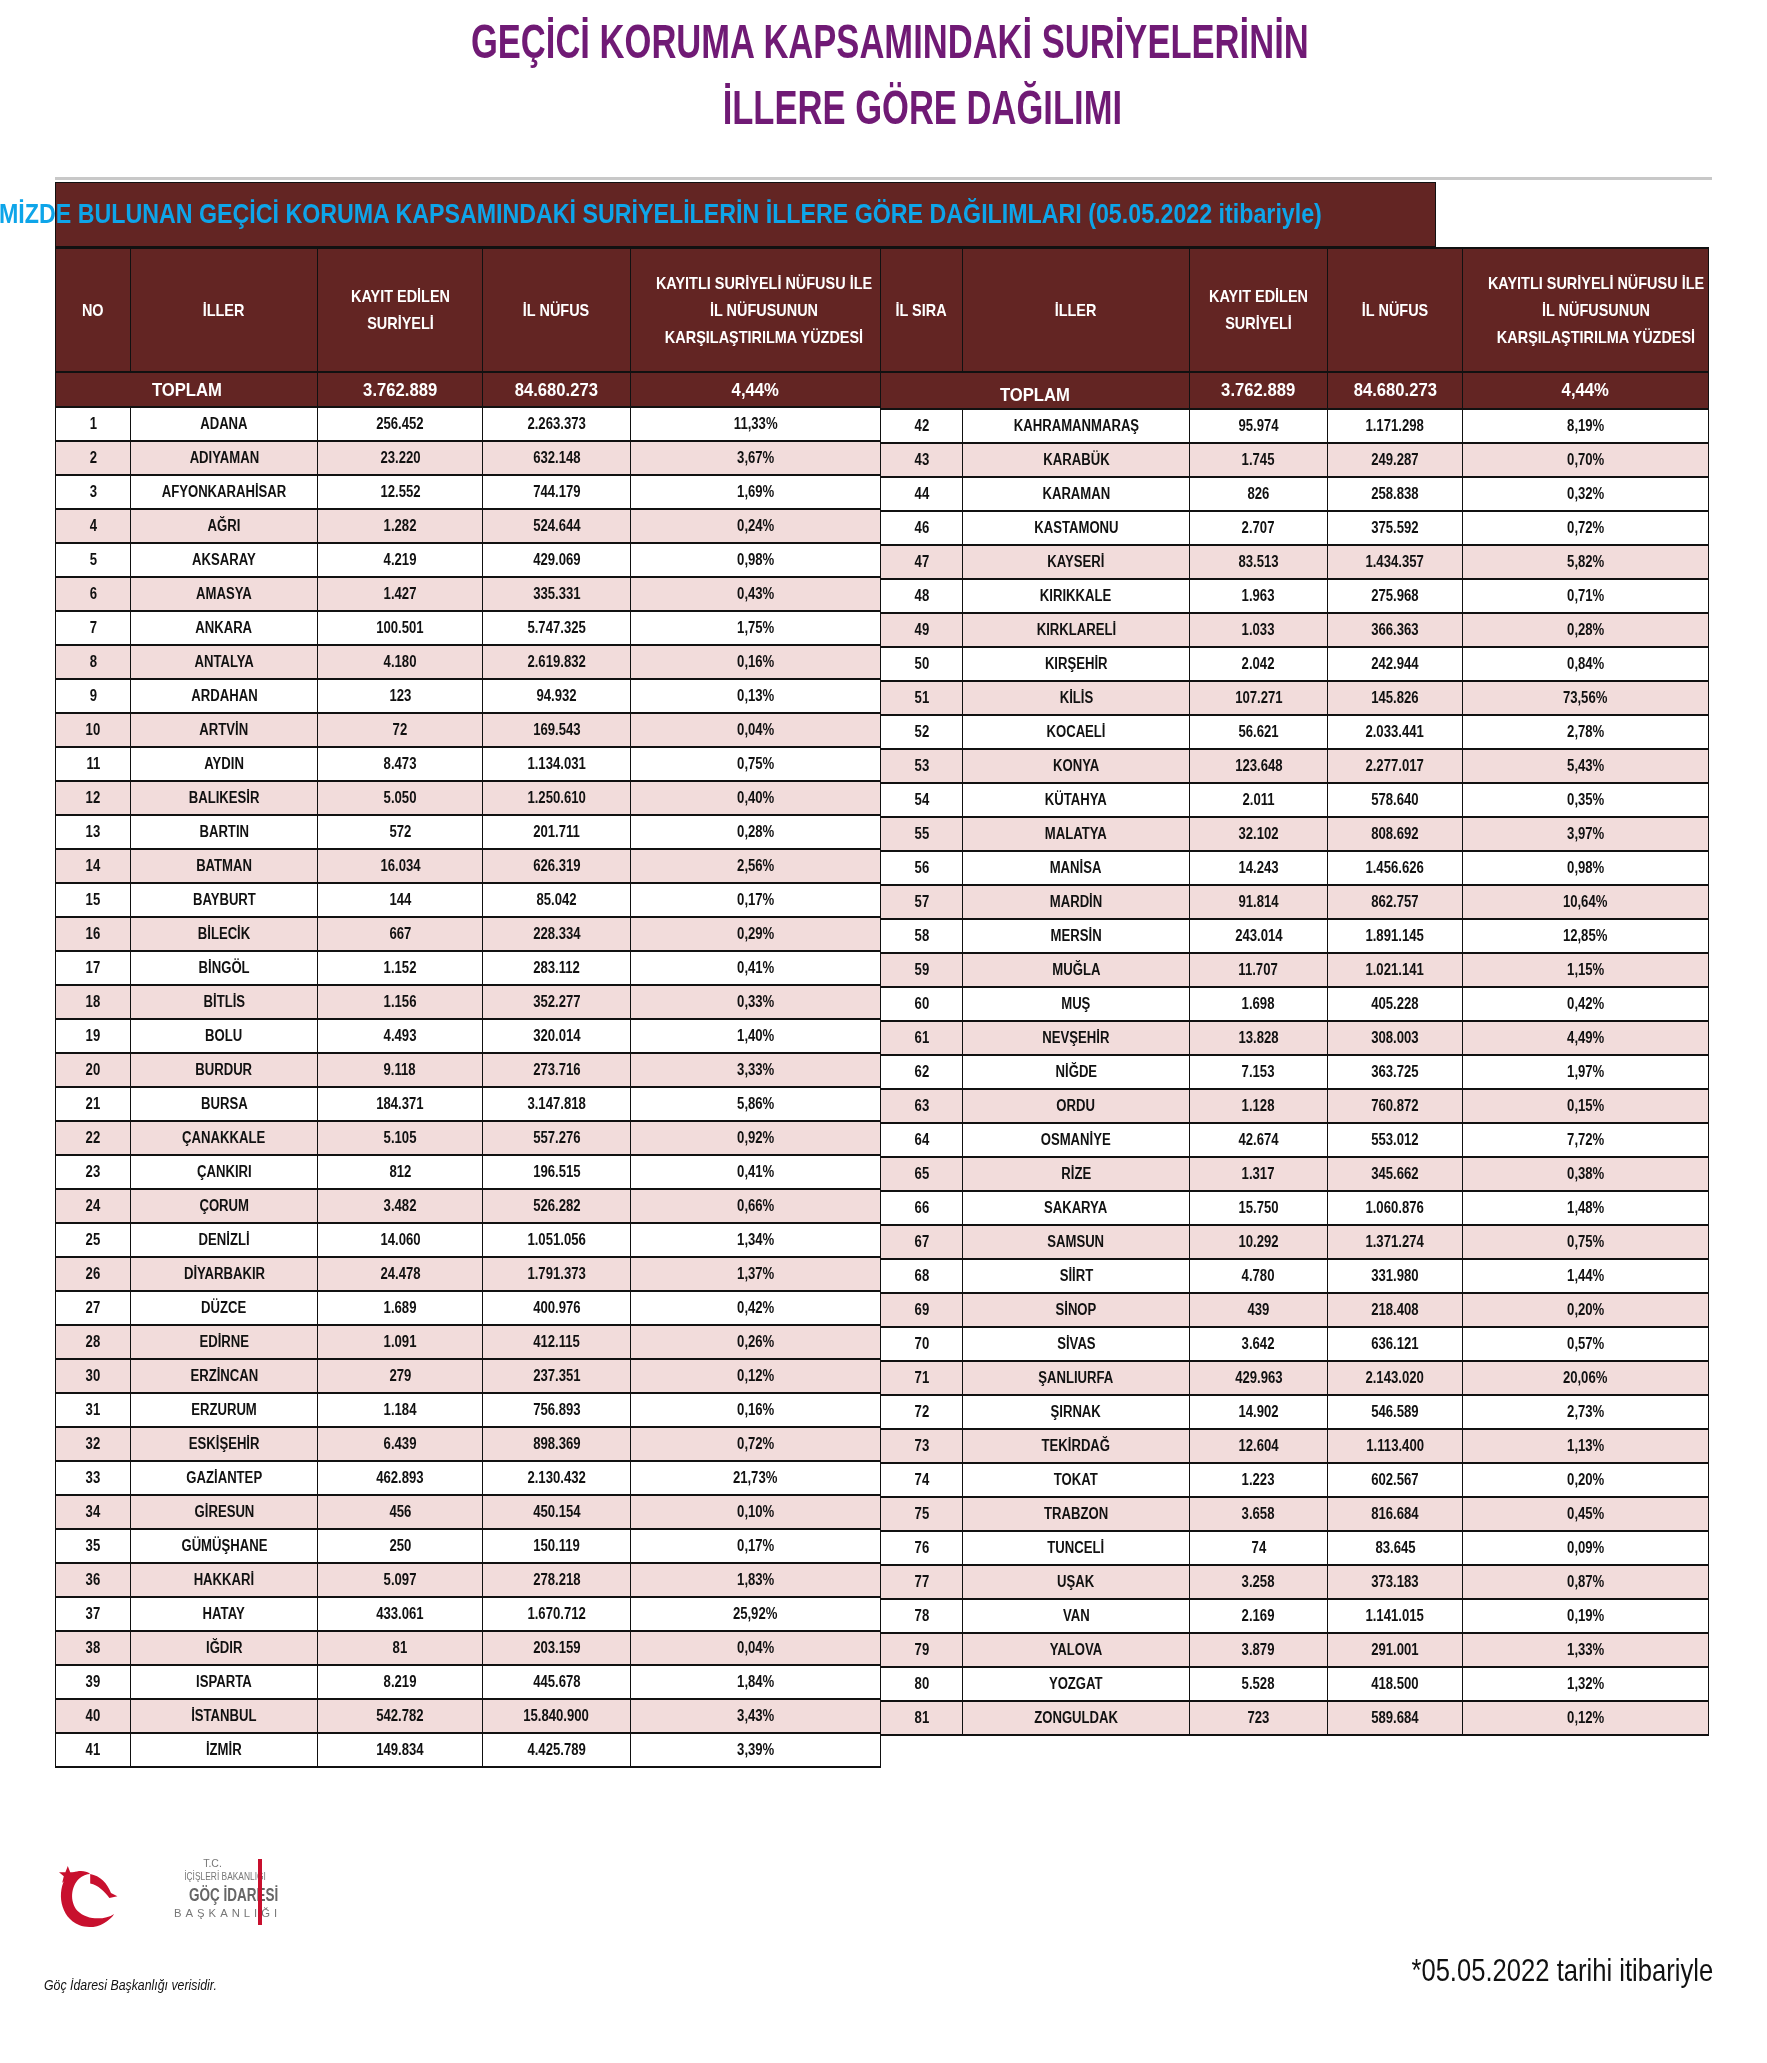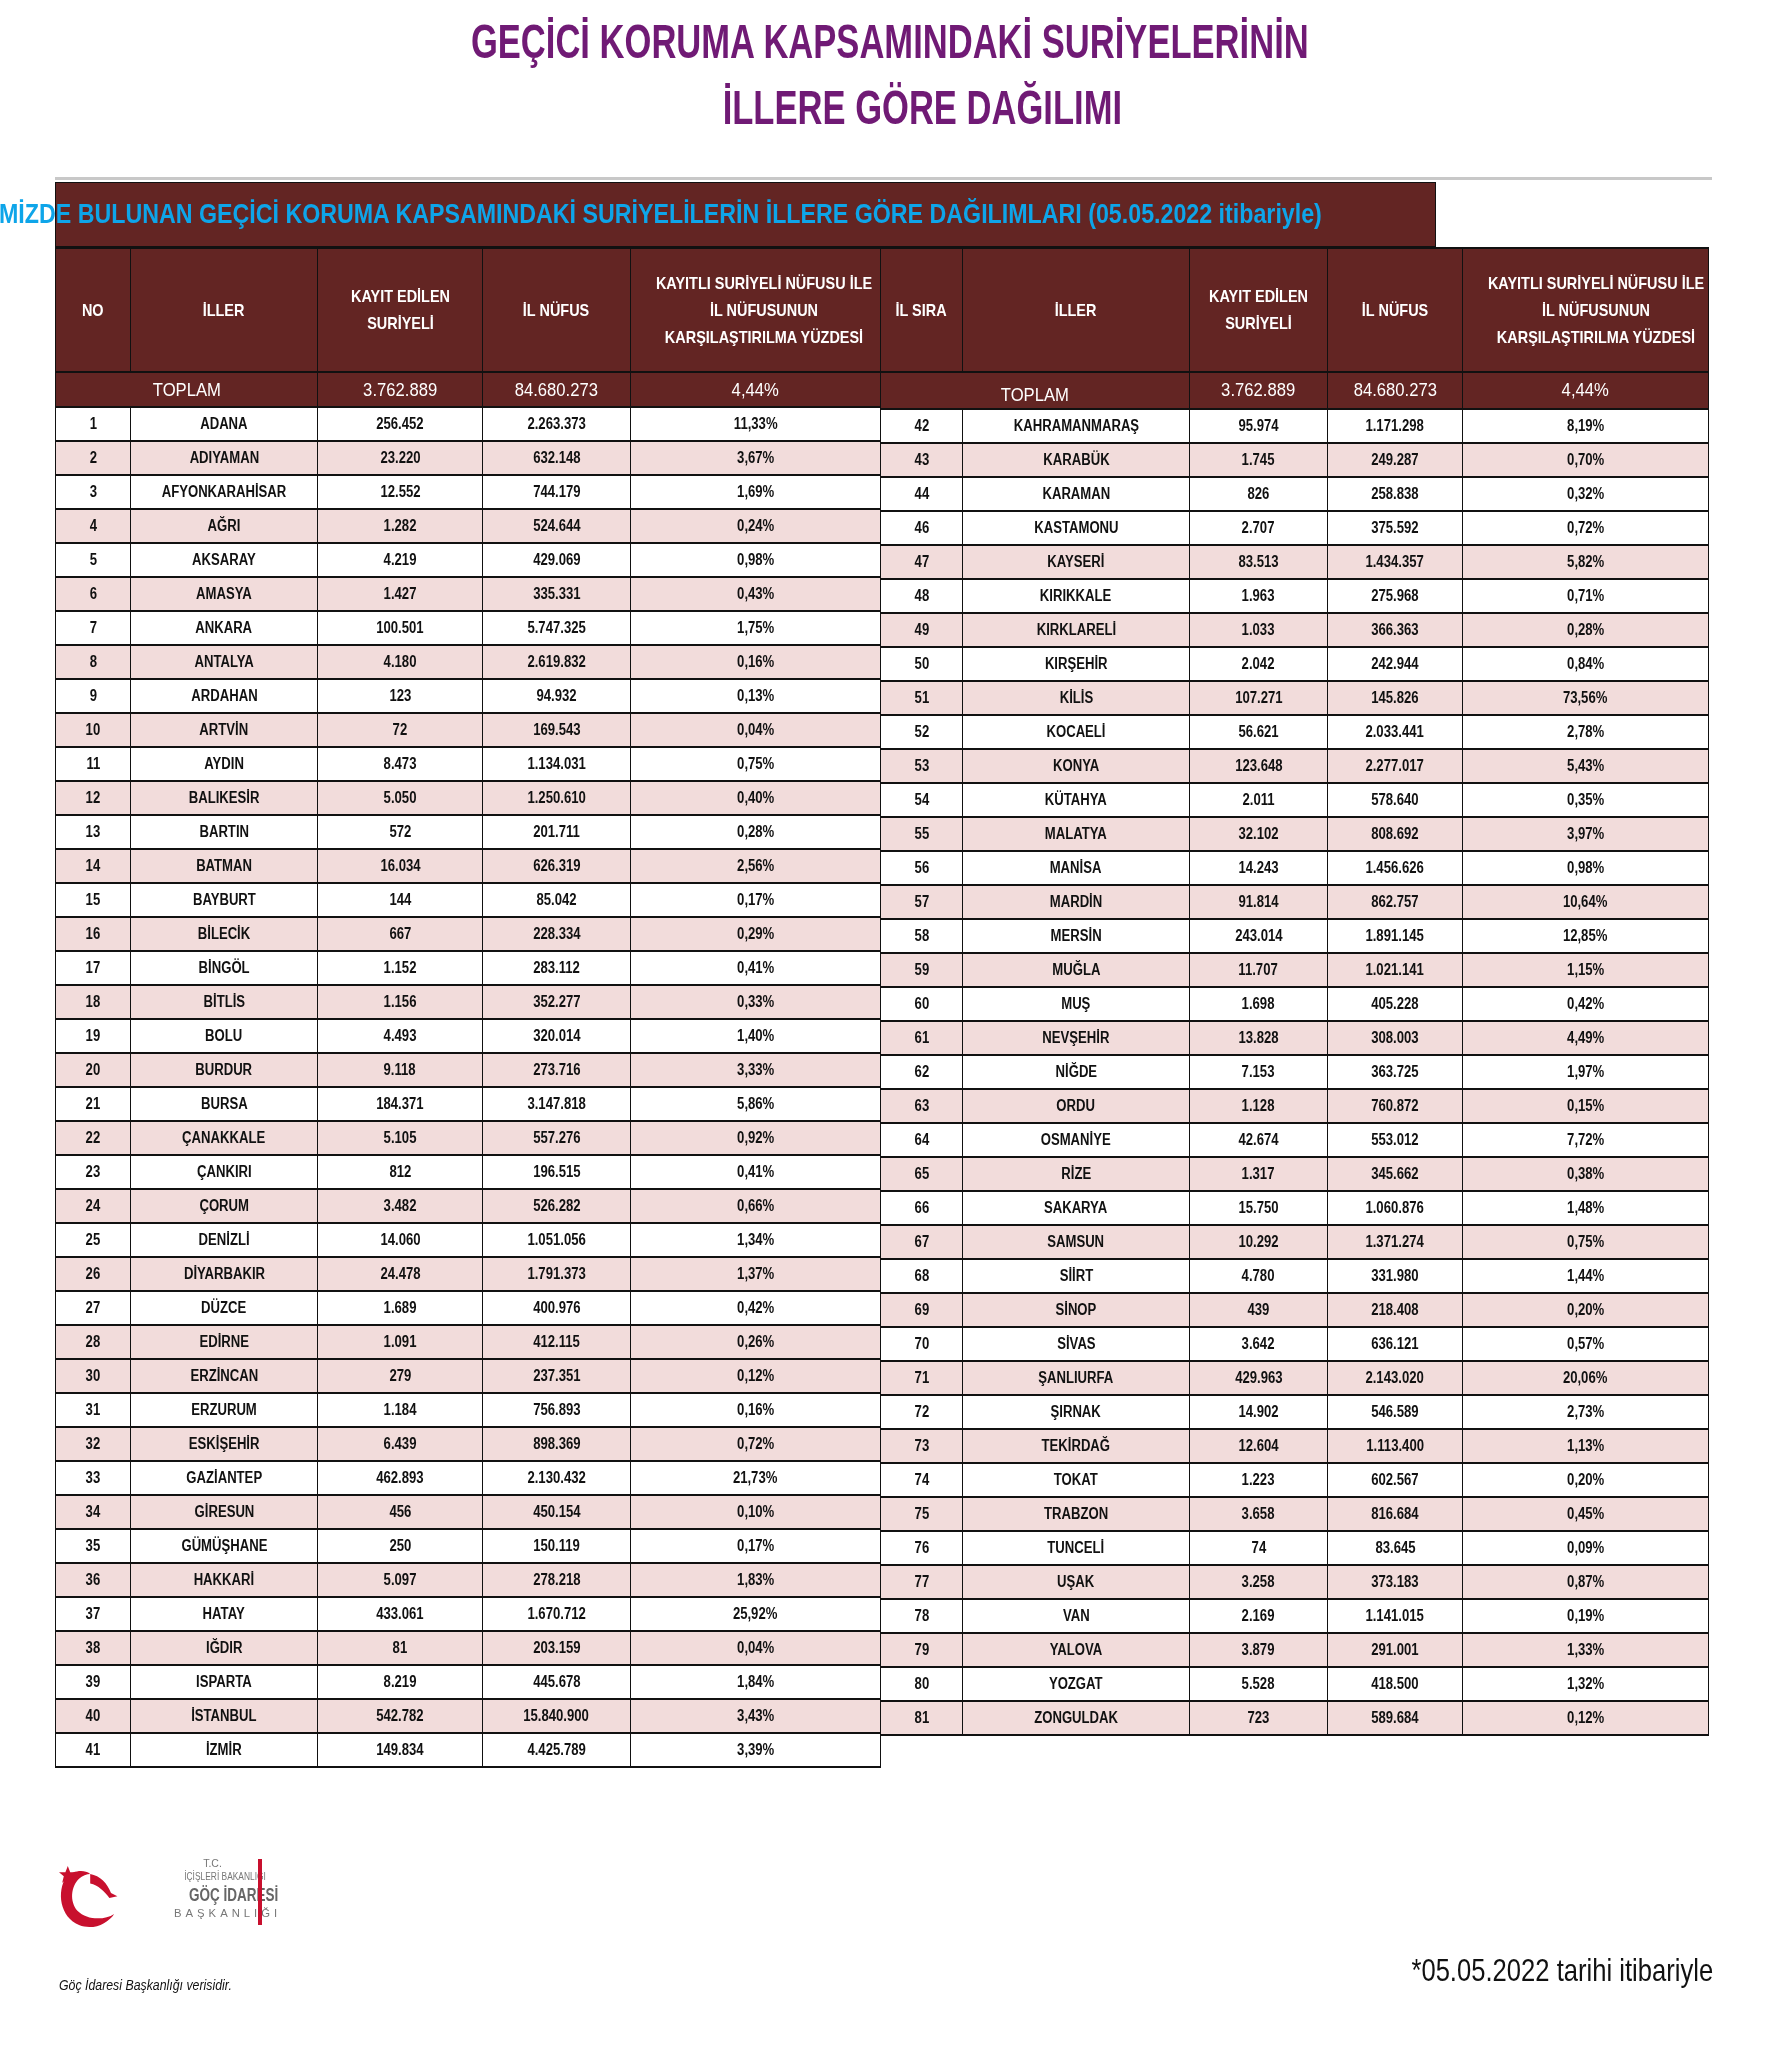--- a/index.html
+++ b/index.html
@@ -17,31 +17,31 @@
   table.grid td, table.grid th { border-left:1.2px solid #111; border-right:1.2px solid #111;
          border-top:2px solid #111; border-bottom:2px solid #111;
          text-align:center; vertical-align:middle; padding:0; overflow:hidden; white-space:nowrap; }
   .band { position:absolute; left:55px; top:182px; width:1381px; height:65px; background:#632523;
           border:1.6px solid #111; box-sizing:border-box; color:#0ea5e9; font-weight:bold;
           display:flex; align-items:center; justify-content:flex-end; }
   .band span { display:inline-block; font-size:27px; transform:scaleX(0.86); white-space:nowrap; }
 
   .hdr th { background:#632523; color:#fff; font-weight:bold; height:122px; font-size:17px; line-height:27px; }
   .hdr th .sq { display:inline-block; transform:scaleX(0.85); white-space:normal; }
-  .tot td { background:#632523; color:#fff; font-weight:normal; height:33px; font-size:18.5px; }
+  .tot td { background:#632523; color:#fff; font-weight:bold; height:33px; font-size:18.5px; }
   .tot td .sq { display:inline-block; transform:scaleX(0.9); }
   .tot td.toplam-r { vertical-align:bottom; padding-bottom:1.6px; }
   .row td { height:32px; font-size:16px; font-weight:bold; color:#111; }
   .row td .sq { display:inline-block; transform:scaleX(0.82); }
   .row.alt td { background:#F2DCDB; }
   .row td { background:#ffffff; }
   .row.alt td { background:#F2DCDB; }
 
   .logo { position:absolute; left:55px; top:1859px; width:161px; height:81px; }
-  .logo-caption { position:absolute; left:59px; top:1977px; font-style:italic; font-size:14.5px; color:#111; white-space:nowrap; }
+  .logo-caption { position:absolute; left:44px; top:1977px; font-style:italic; font-size:14.5px; color:#111; white-space:nowrap; }
   .logo-caption span { display:inline-block; transform:scaleX(0.85); transform-origin:left; }
   .logo-text { position:absolute; left:119px; text-align:center; width:77px; color:#777; white-space:nowrap; }
   .footnote { position:absolute; right:55px; top:1952px; font-size:32px; color:#111; white-space:nowrap; }
   .footnote span { display:inline-block; transform:scaleX(0.8); transform-origin:right; }
 </style>
 </head>
 <body>
 
 <div id="t1" class="title-line"><span>GEÇİCİ KORUMA KAPSAMINDAKİ SURİYELERİNİN</span></div>
 <div id="t2" class="title-line"><span>İLLERE GÖRE DAĞILIMI</span></div>

